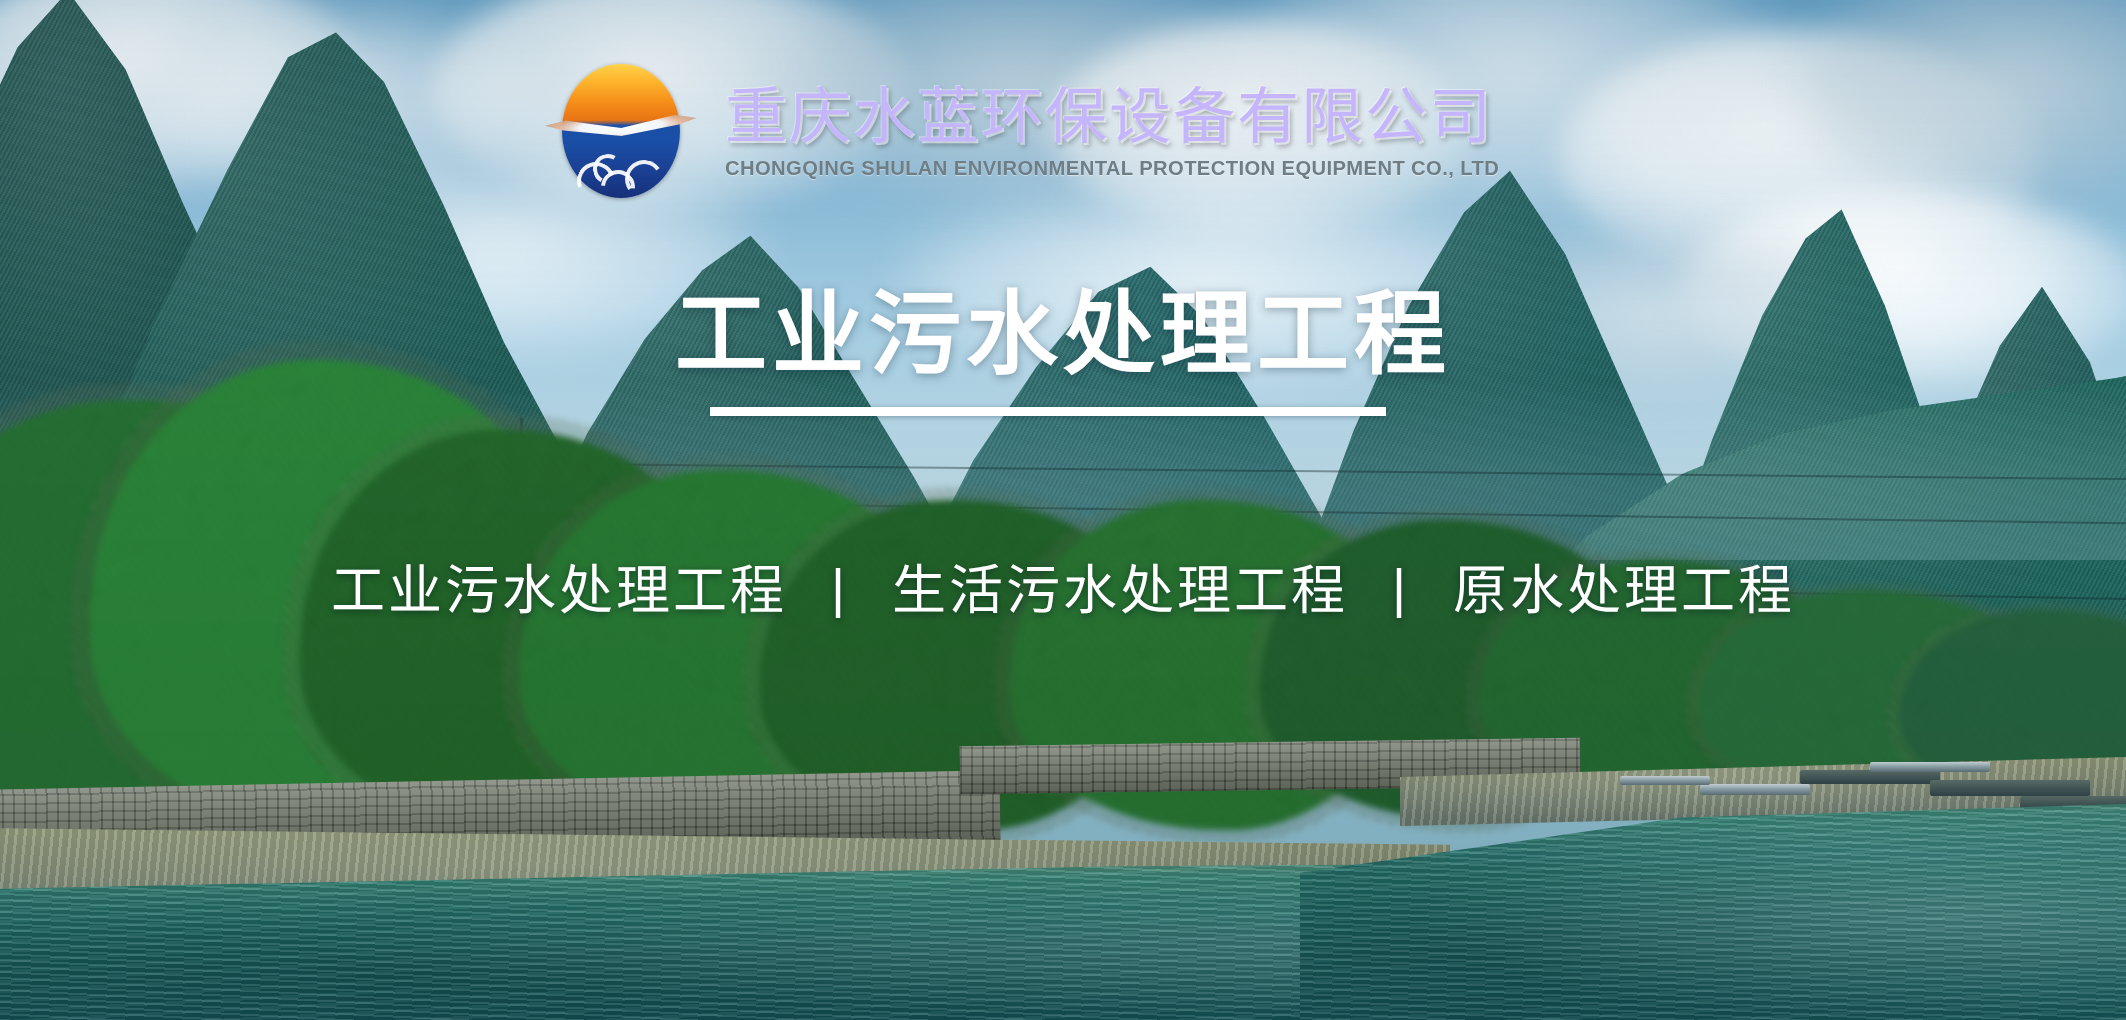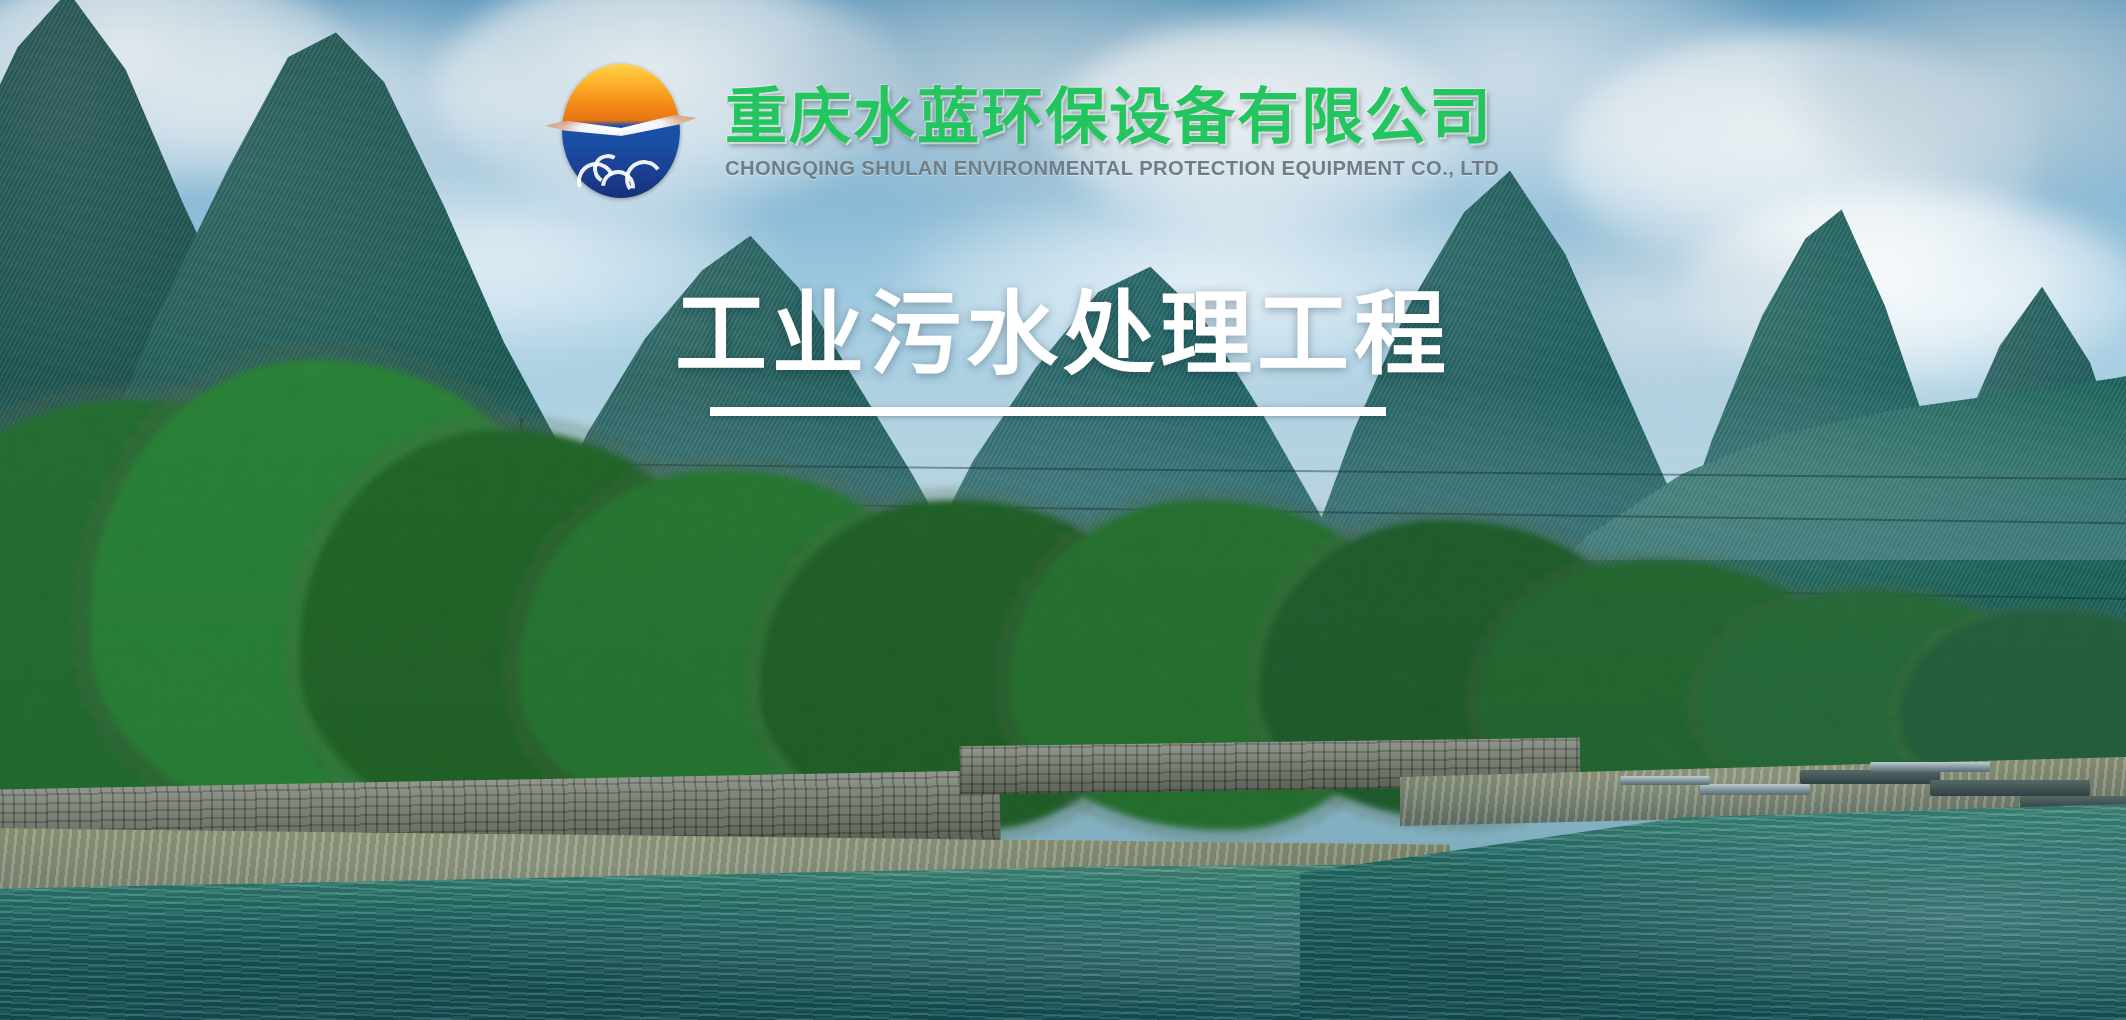--- a/index.html
+++ b/index.html
@@ -223,23 +223,23 @@
   .logo-waves span {
     position: absolute;
     border: 4px solid rgba(255,255,255,.92);
     border-radius: 50%;
     border-right-color: transparent;
     border-bottom-color: transparent;
   }
   .brand-text { display: flex; flex-direction: column; justify-content: center; }
   .brand-cn {
     font-size: 62px;
-    font-weight: 700;
+    font-weight: 400;
     letter-spacing: 2px;
-    color: #22c55e;
+    color: #c4b5fd;
     line-height: 1.05;
     text-shadow:
       2px 2px 0 rgba(255,255,255,.55),
       -1px -1px 0 rgba(255,255,255,.40),
       3px 4px 5px rgba(0,0,0,.30);
     white-space: nowrap;
   }
   .brand-en {
     margin-top: 6px;
     font-size: 20.5px;
@@ -392,15 +392,22 @@
       <div class="brand-text">
         <div class="brand-cn">重庆水蓝环保设备有限公司</div>
         <div class="brand-en">CHONGQING SHULAN ENVIRONMENTAL PROTECTION EQUIPMENT CO., LTD</div>
       </div>
     </div>
 
     <div class="headline">工业污水处理工程</div>
 
     <div class="divider"></div>
 
+    <div class="services">
+      <span>工业污水处理工程</span>
+      <span class="sep">|</span>
+      <span>生活污水处理工程</span>
+      <span class="sep">|</span>
+      <span>原水处理工程</span>
+    </div>
 
   </div>
 </div>
 
 </body></html>

